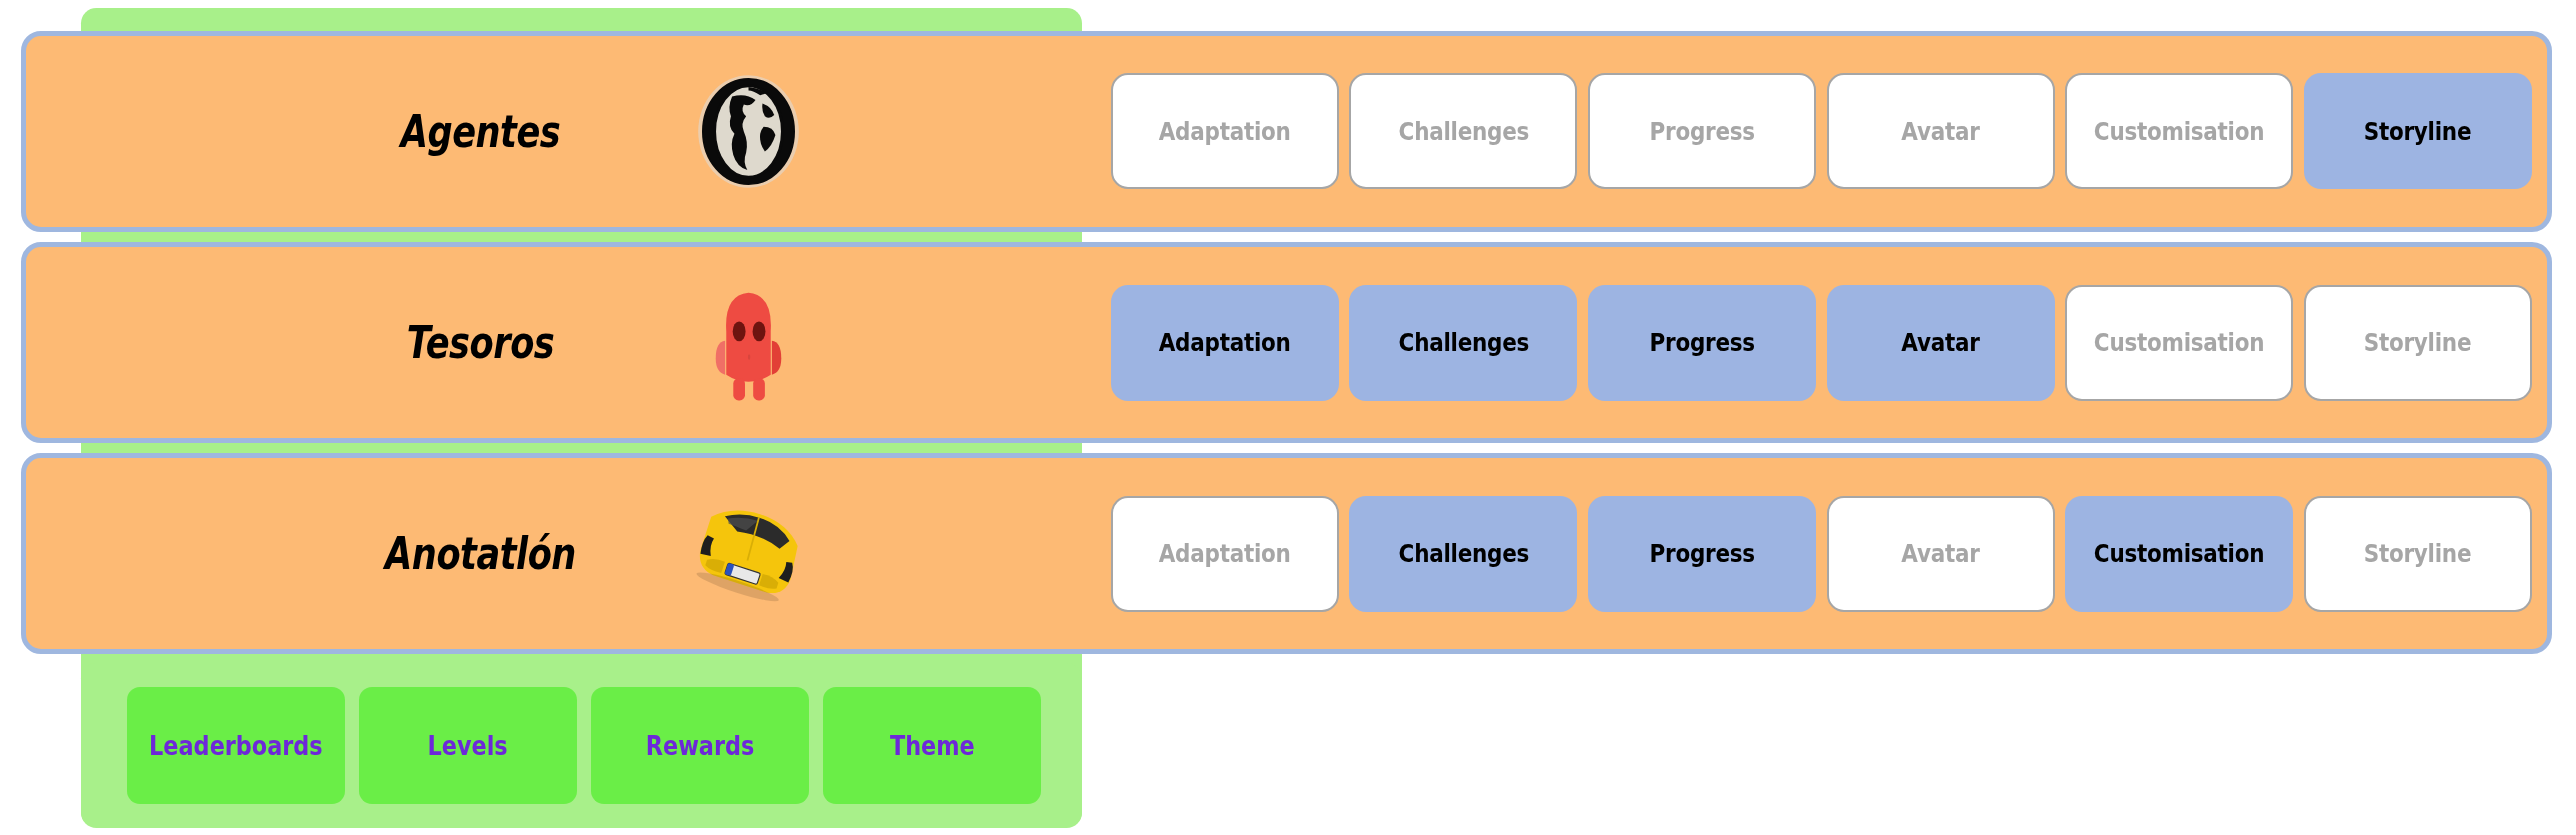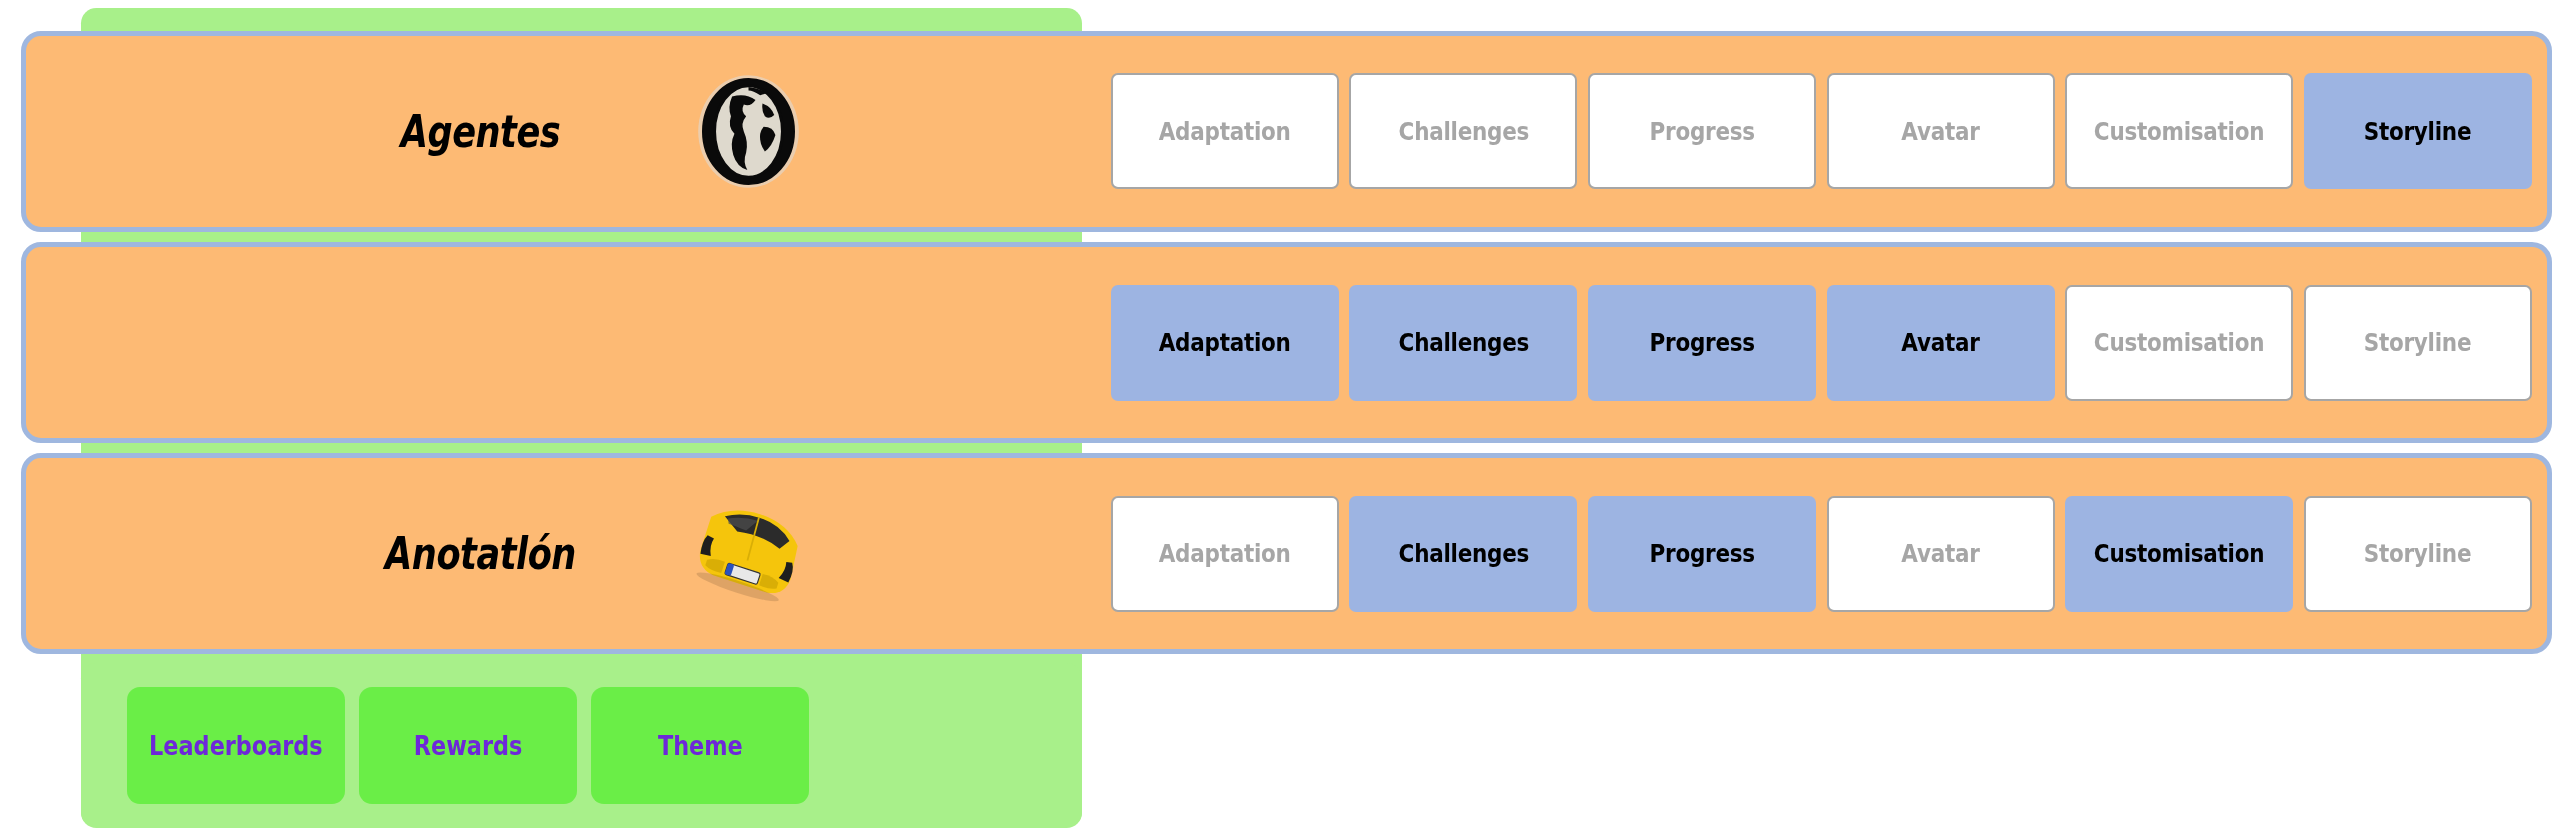--- a/index.html
+++ b/index.html
@@ -84,21 +84,21 @@
     align-items: center;
     gap: 10.6px;
     padding-right: 15.3px;
     box-sizing: border-box;
     justify-content: flex-end;
   }
   .feature-btn {
     width: 228px;
     flex: 0 0 228px;
     height: 116px;
-    border-radius: 7px;
+    border-radius: 17px;
     display: flex;
     align-items: center;
     justify-content: center;
     box-sizing: border-box;
     font-family: "DejaVu Sans", sans-serif;
     font-size: 25px;
     font-weight: 700;
     letter-spacing: -0.3px;
     transform-origin: center center;
     white-space: nowrap;
@@ -197,20 +197,37 @@
     <div class="feature-btn off">
         <span class="lbl">Customisation</span>
       </div>
     <div class="feature-btn on">
         <span class="lbl">Storyline</span>
       </div>
   </div>
 </div>
 
 <div class="game-row" id="row-1">
+  <div class="row-identity">
+    <div class="game-name">Tesoros</div>
+    <div class="avatar">
+      <div class="blob-wrap">
+        <svg viewBox="0 0 200 230" width="117" height="135" aria-hidden="true">
+          <path d="M62 96 Q58 34 100 30 Q142 34 138 96 L138 170 Q120 182 100 182 Q80 182 62 170 Z" fill="#EE4B42"></path>
+          <path d="M60 112 Q44 114 44 142 Q44 166 60 170 Z" fill="#F06F66"></path>
+          <path d="M140 112 Q156 114 156 142 Q156 166 140 170 Z" fill="#E23F36"></path>
+          <rect x="74" y="176" width="20" height="38" rx="9" fill="#EE4B42"></rect>
+          <rect x="108" y="176" width="20" height="38" rx="9" fill="#EE4B42"></rect>
+          <ellipse cx="84" cy="96" rx="11" ry="17" fill="#6E1410"></ellipse>
+          <ellipse cx="118" cy="96" rx="11" ry="17" fill="#6E1410"></ellipse>
+          <ellipse cx="101" cy="140" rx="2" ry="5" fill="#D9453D"></ellipse>
+        </svg>
+      </div>
+    </div>
+  </div>
   <div class="features">
     <div class="feature-btn on">
         <span class="lbl">Adaptation</span>
       </div>
     <div class="feature-btn on">
         <span class="lbl">Challenges</span>
       </div>
     <div class="feature-btn on">
         <span class="lbl">Progress</span>
       </div>
@@ -269,19 +286,22 @@
         <span class="lbl">Storyline</span>
       </div>
   </div>
 </div>
 
 <div id="common-panel">
   <div class="common-btn">
       <span class="lbl">Leaderboards</span>
     </div>
   <div class="common-btn">
+      <span class="lbl">Levels</span>
+    </div>
+  <div class="common-btn">
       <span class="lbl">Rewards</span>
     </div>
   <div class="common-btn">
       <span class="lbl">Theme</span>
     </div>
 </div>
 
 
 </body></html>

